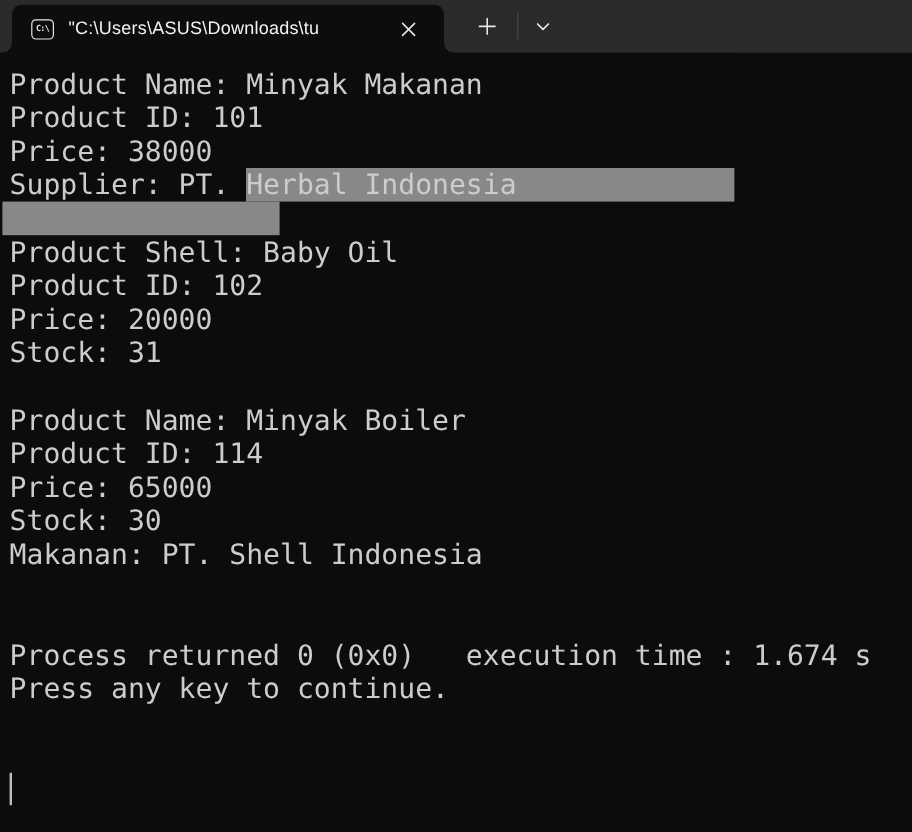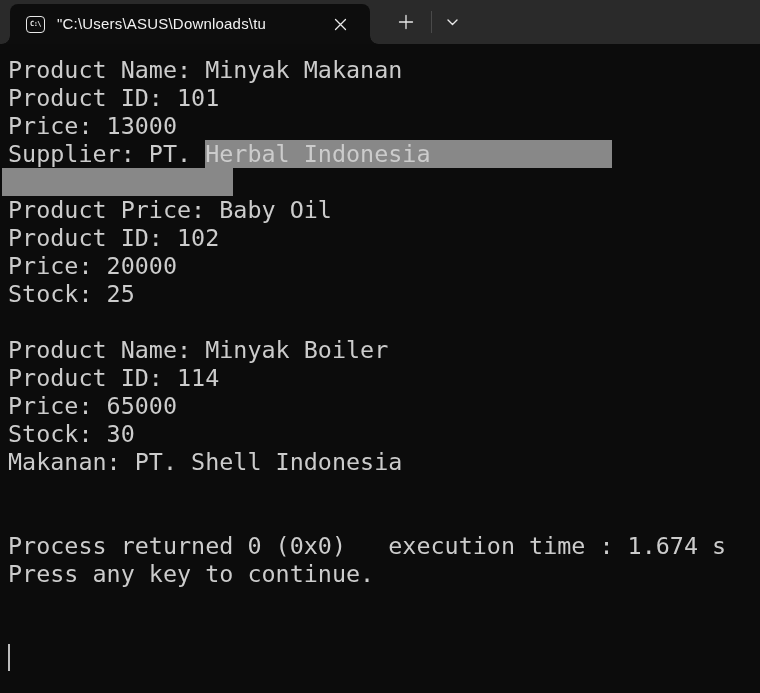--- a/index.html
+++ b/index.html
@@ -118,27 +118,27 @@
     </span>
   </div>
 </div>
 
 <div class="terminal">
   <div class="sel sel-stock-row"></div>
   <div class="sel sel-supplier-row"></div>
 
   <div class="line">Product Name: Minyak Makanan</div>
   <div class="line">Product ID: 101</div>
-  <div class="line">Price: 13000</div>
+  <div class="line">Price: 38000</div>
   <div class="line">Supplier: PT. Herbal Indonesia</div>
   <div class="line"></div>
-  <div class="line">Product Price: Baby Oil</div>
+  <div class="line">Product Shell: Baby Oil</div>
   <div class="line">Product ID: 102</div>
   <div class="line">Price: 20000</div>
-  <div class="line">Stock: 25</div>
+  <div class="line">Stock: 31</div>
   <div class="line"></div>
   <div class="line">Product Name: Minyak Boiler</div>
   <div class="line">Product ID: 114</div>
   <div class="line">Price: 65000</div>
   <div class="line">Stock: 30</div>
   <div class="line">Makanan: PT. Shell Indonesia</div>
   <div class="line"></div>
   <div class="line"></div>
   <div class="line">Process returned 0 (0x0)   execution time : 1.674 s</div>
   <div class="line">Press any key to continue.</div>

